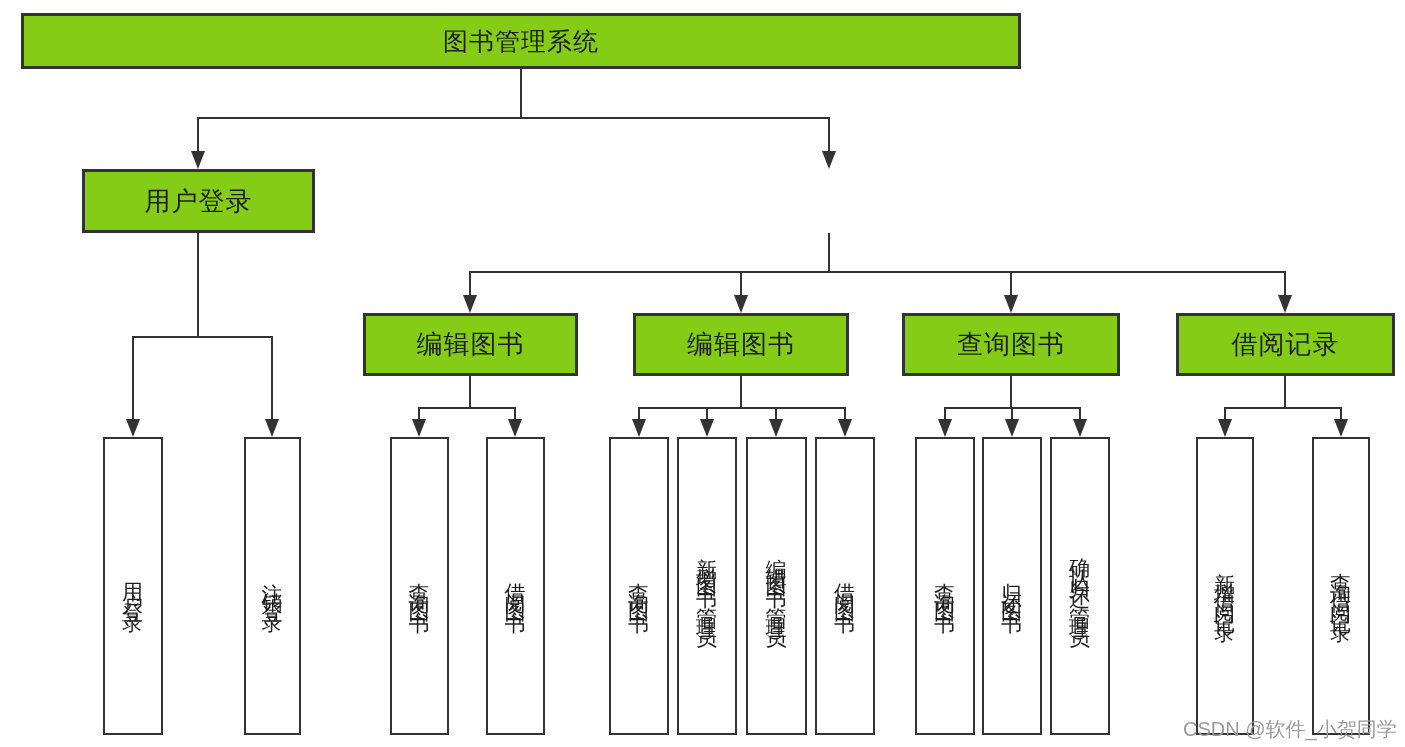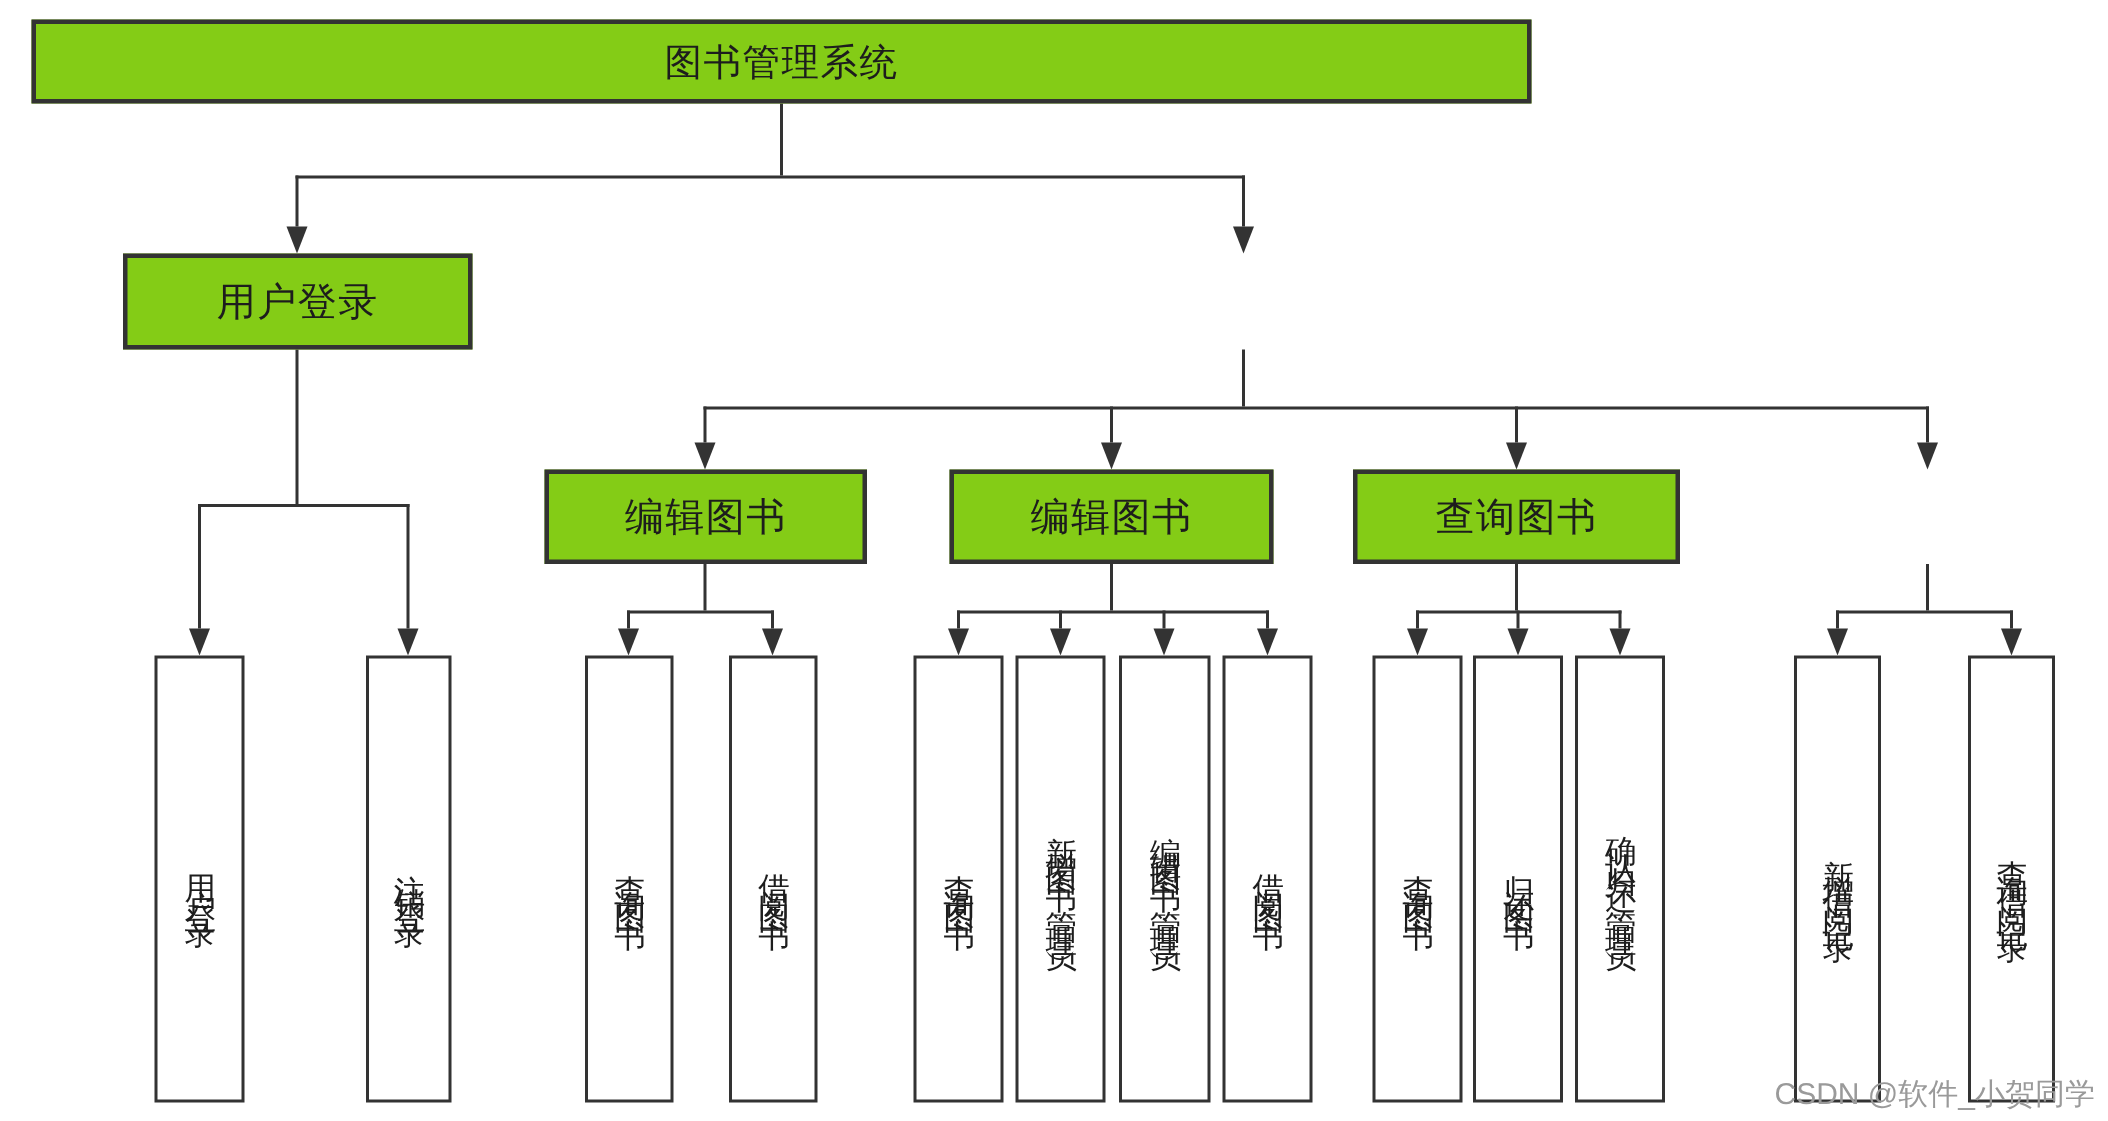--- a/index.html
+++ b/index.html
@@ -107,20 +107,23 @@
 
   <div class="node" style="left:363px;top:313px;width:215px;height:63px">
     <span>编辑图书</span>
   </div>
   <div class="node" style="left:633px;top:313px;width:216px;height:63px">
     <span>编辑图书</span>
   </div>
   <div class="node" style="left:902px;top:313px;width:218px;height:63px">
     <span>查询图书</span>
   </div>
+  <div class="node" style="left:1176px;top:313px;width:219px;height:63px">
+    <span>借阅记录</span>
+  </div>
 
   <div class="leaf" style="left:103px;top:437px;width:60px;height:298px">
     <span class="vtext">用户登录</span>
   </div>
   <div class="leaf" style="left:244px;top:437px;width:57px;height:298px">
     <span class="vtext">注销登录</span>
   </div>
 
   <div class="leaf" style="left:390px;top:437px;width:59px;height:298px">
     <span class="vtext">查询图书</span>

